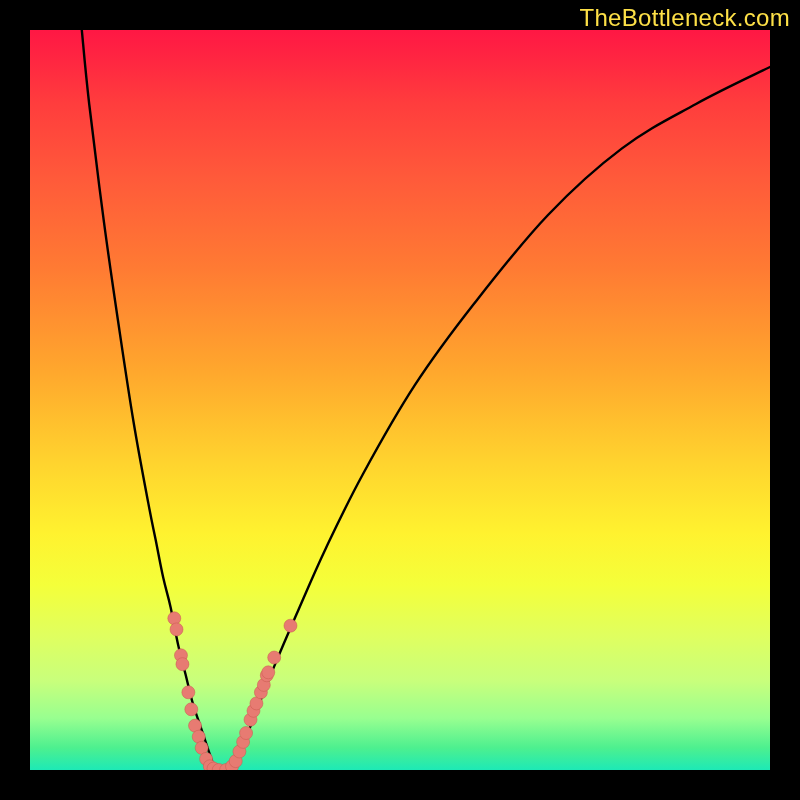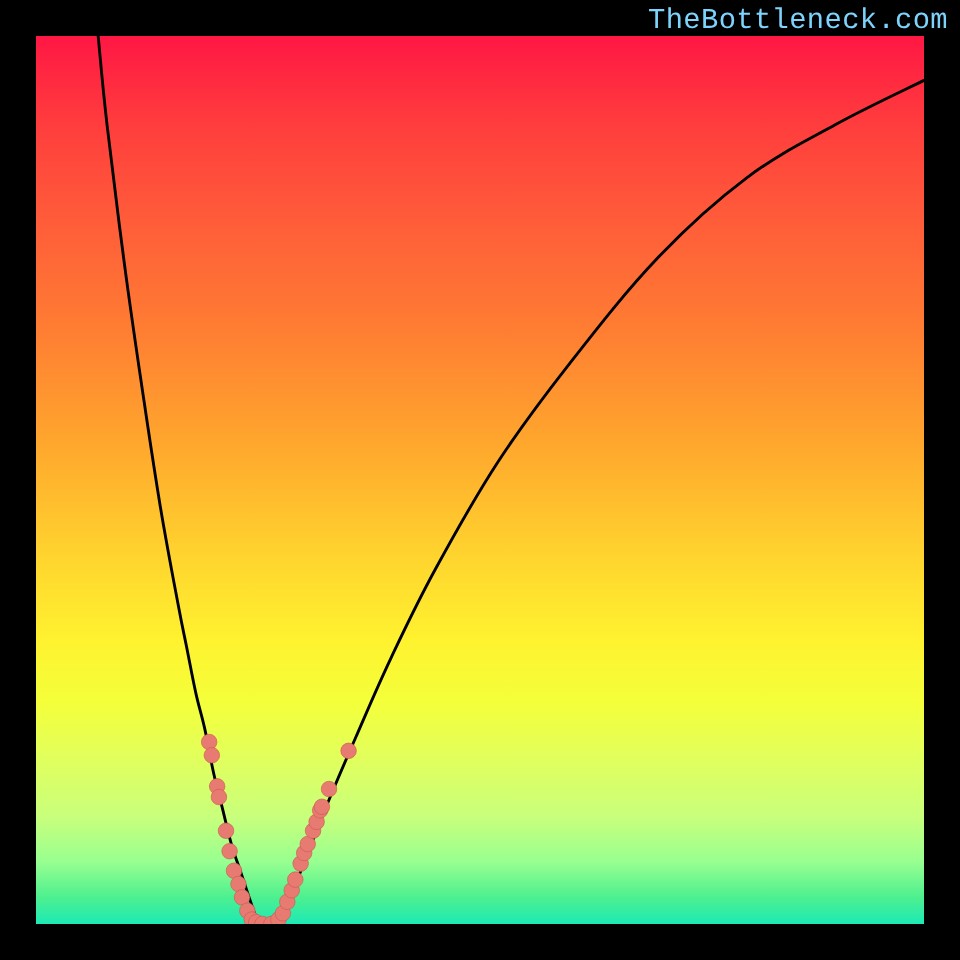--- a/index.html
+++ b/index.html
@@ -37,26 +37,25 @@
       #c8ff7c 88%,
       #98ff90 93%,
       #4df08f 97%,
       #1de9b6 100%
     );
   }
   .watermark {
     position: absolute;
     top: 4px;
     right: 10px;
-    color: #7dd3fc;
+    color: #fde047;
     font-size: 24px;
     font-weight: 400;
     letter-spacing: 0.3px;
     user-select: none;
-    font-family: Liberation Mono, monospace;
   }
   svg.overlay {
     position: absolute;
     left: 0;
     top: 0;
     width: 740px;
     height: 740px;
   }
 </style>
 </head>

